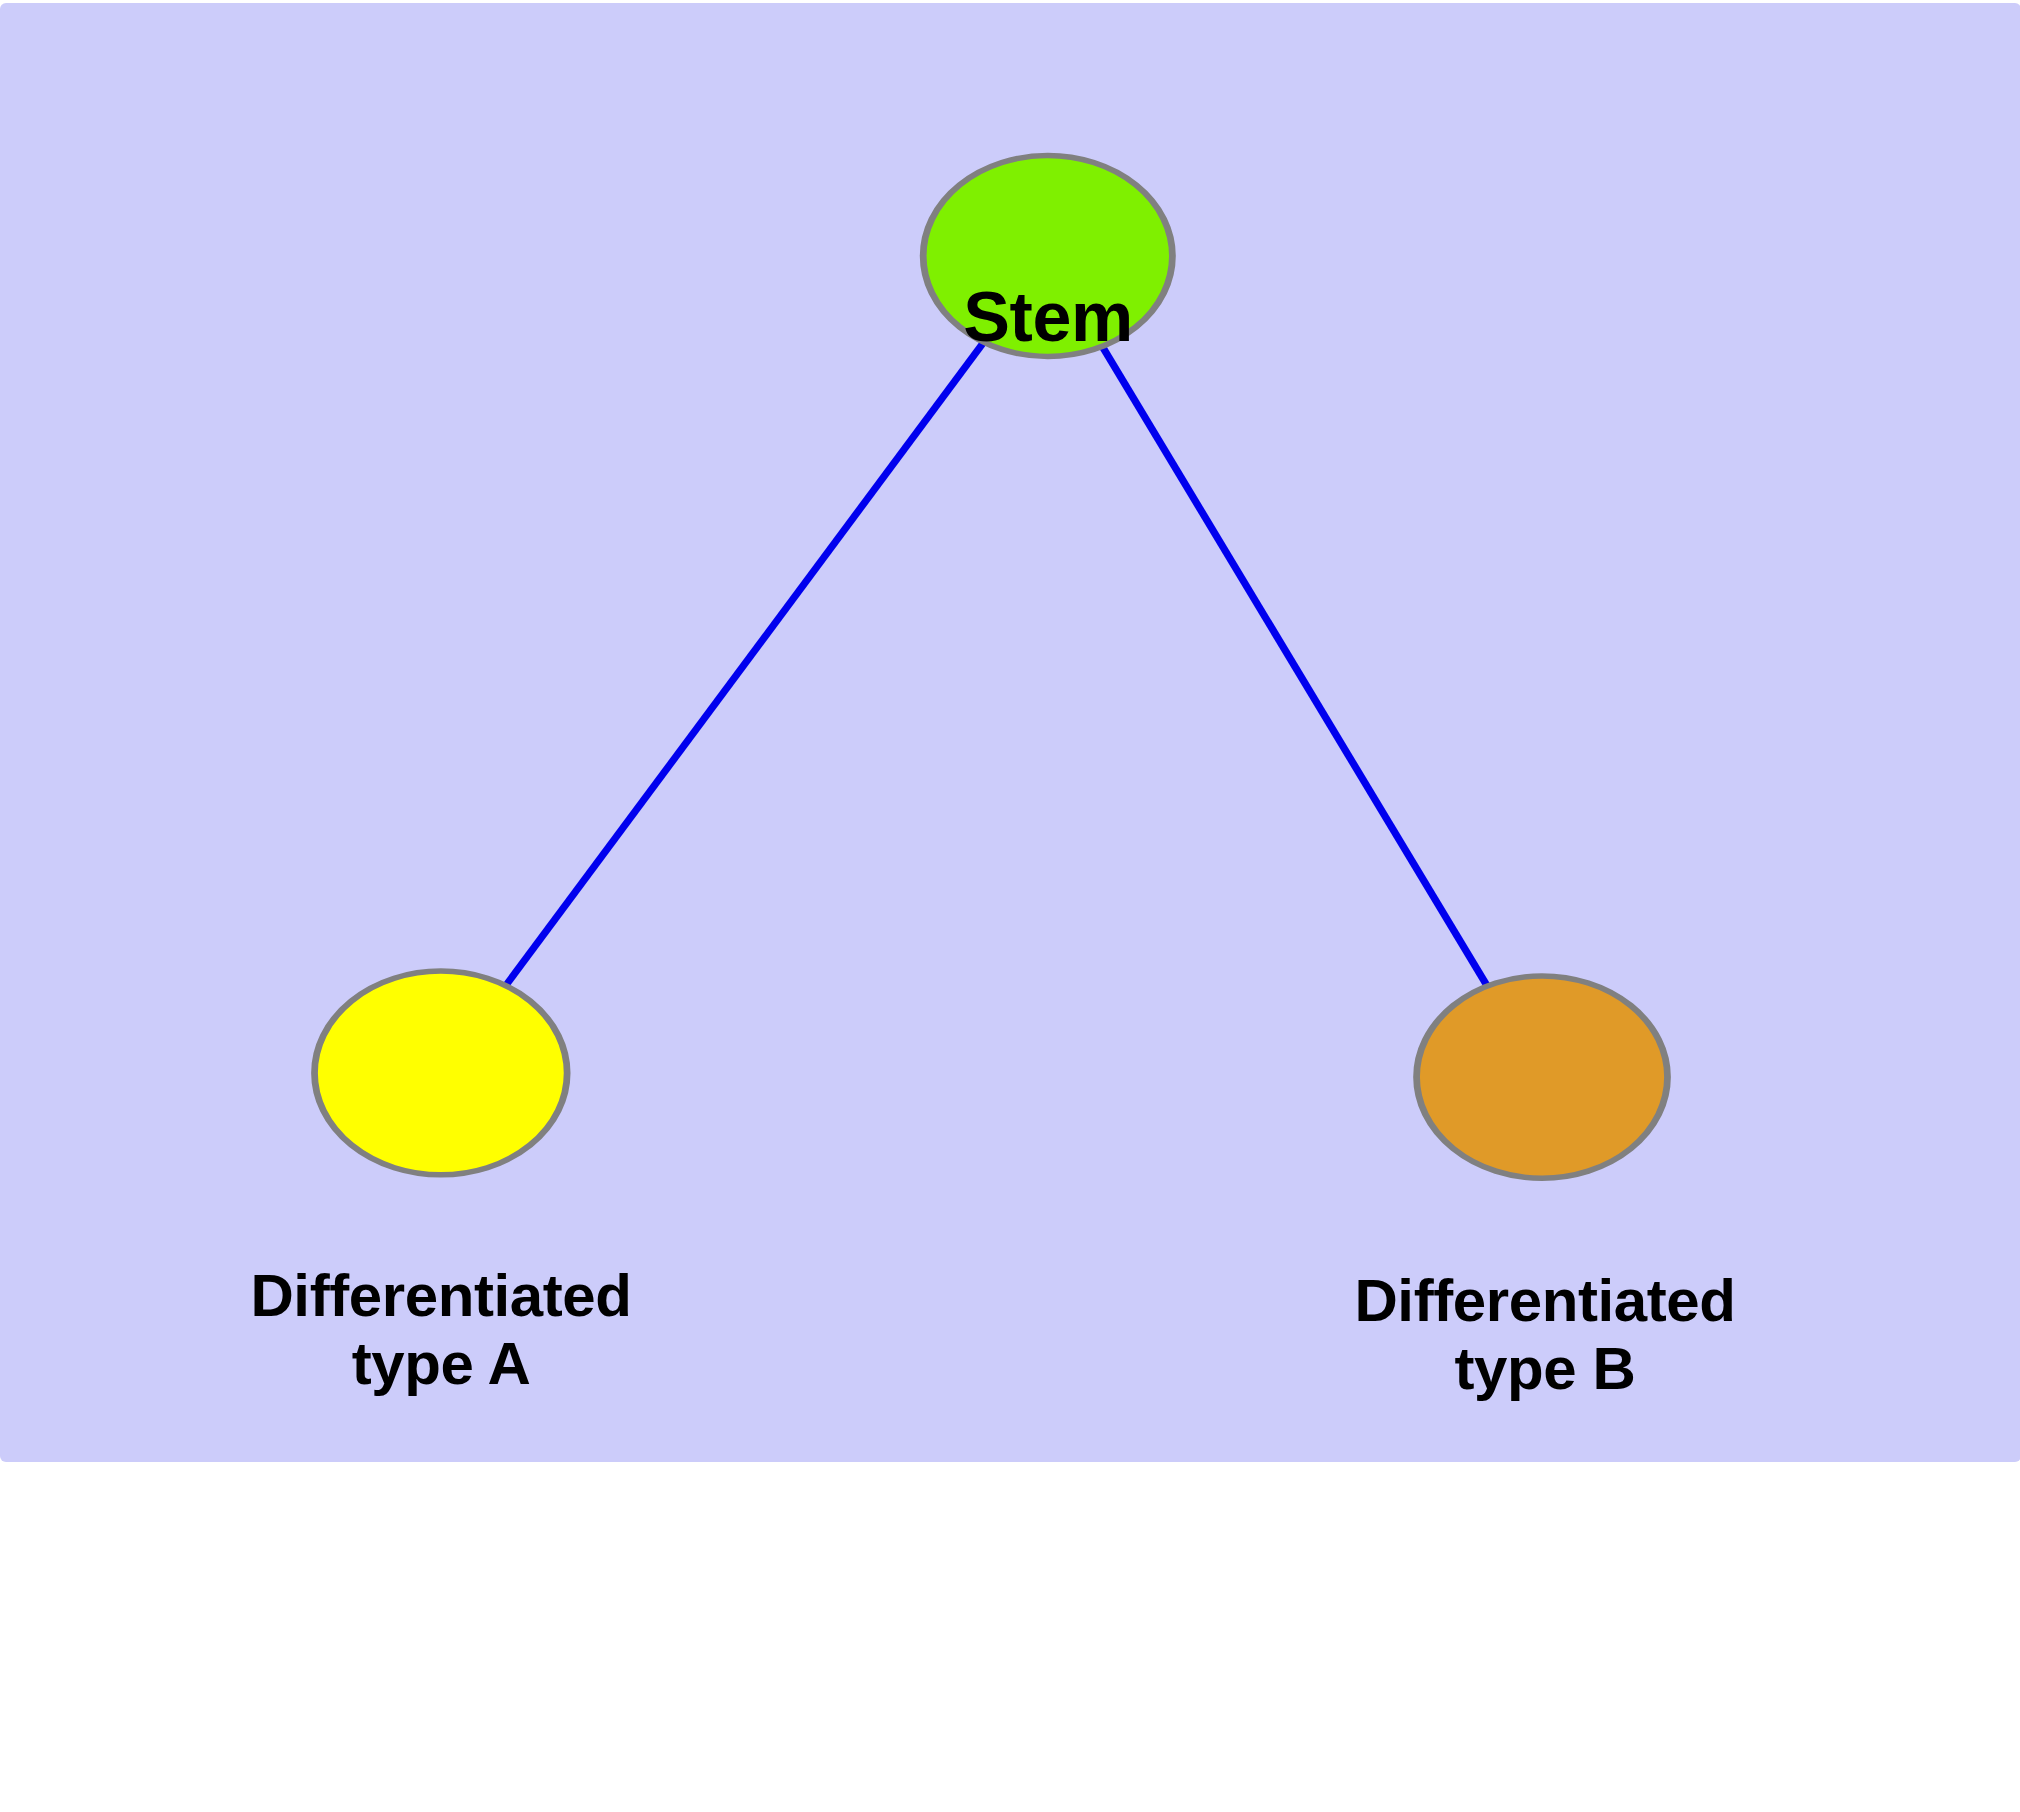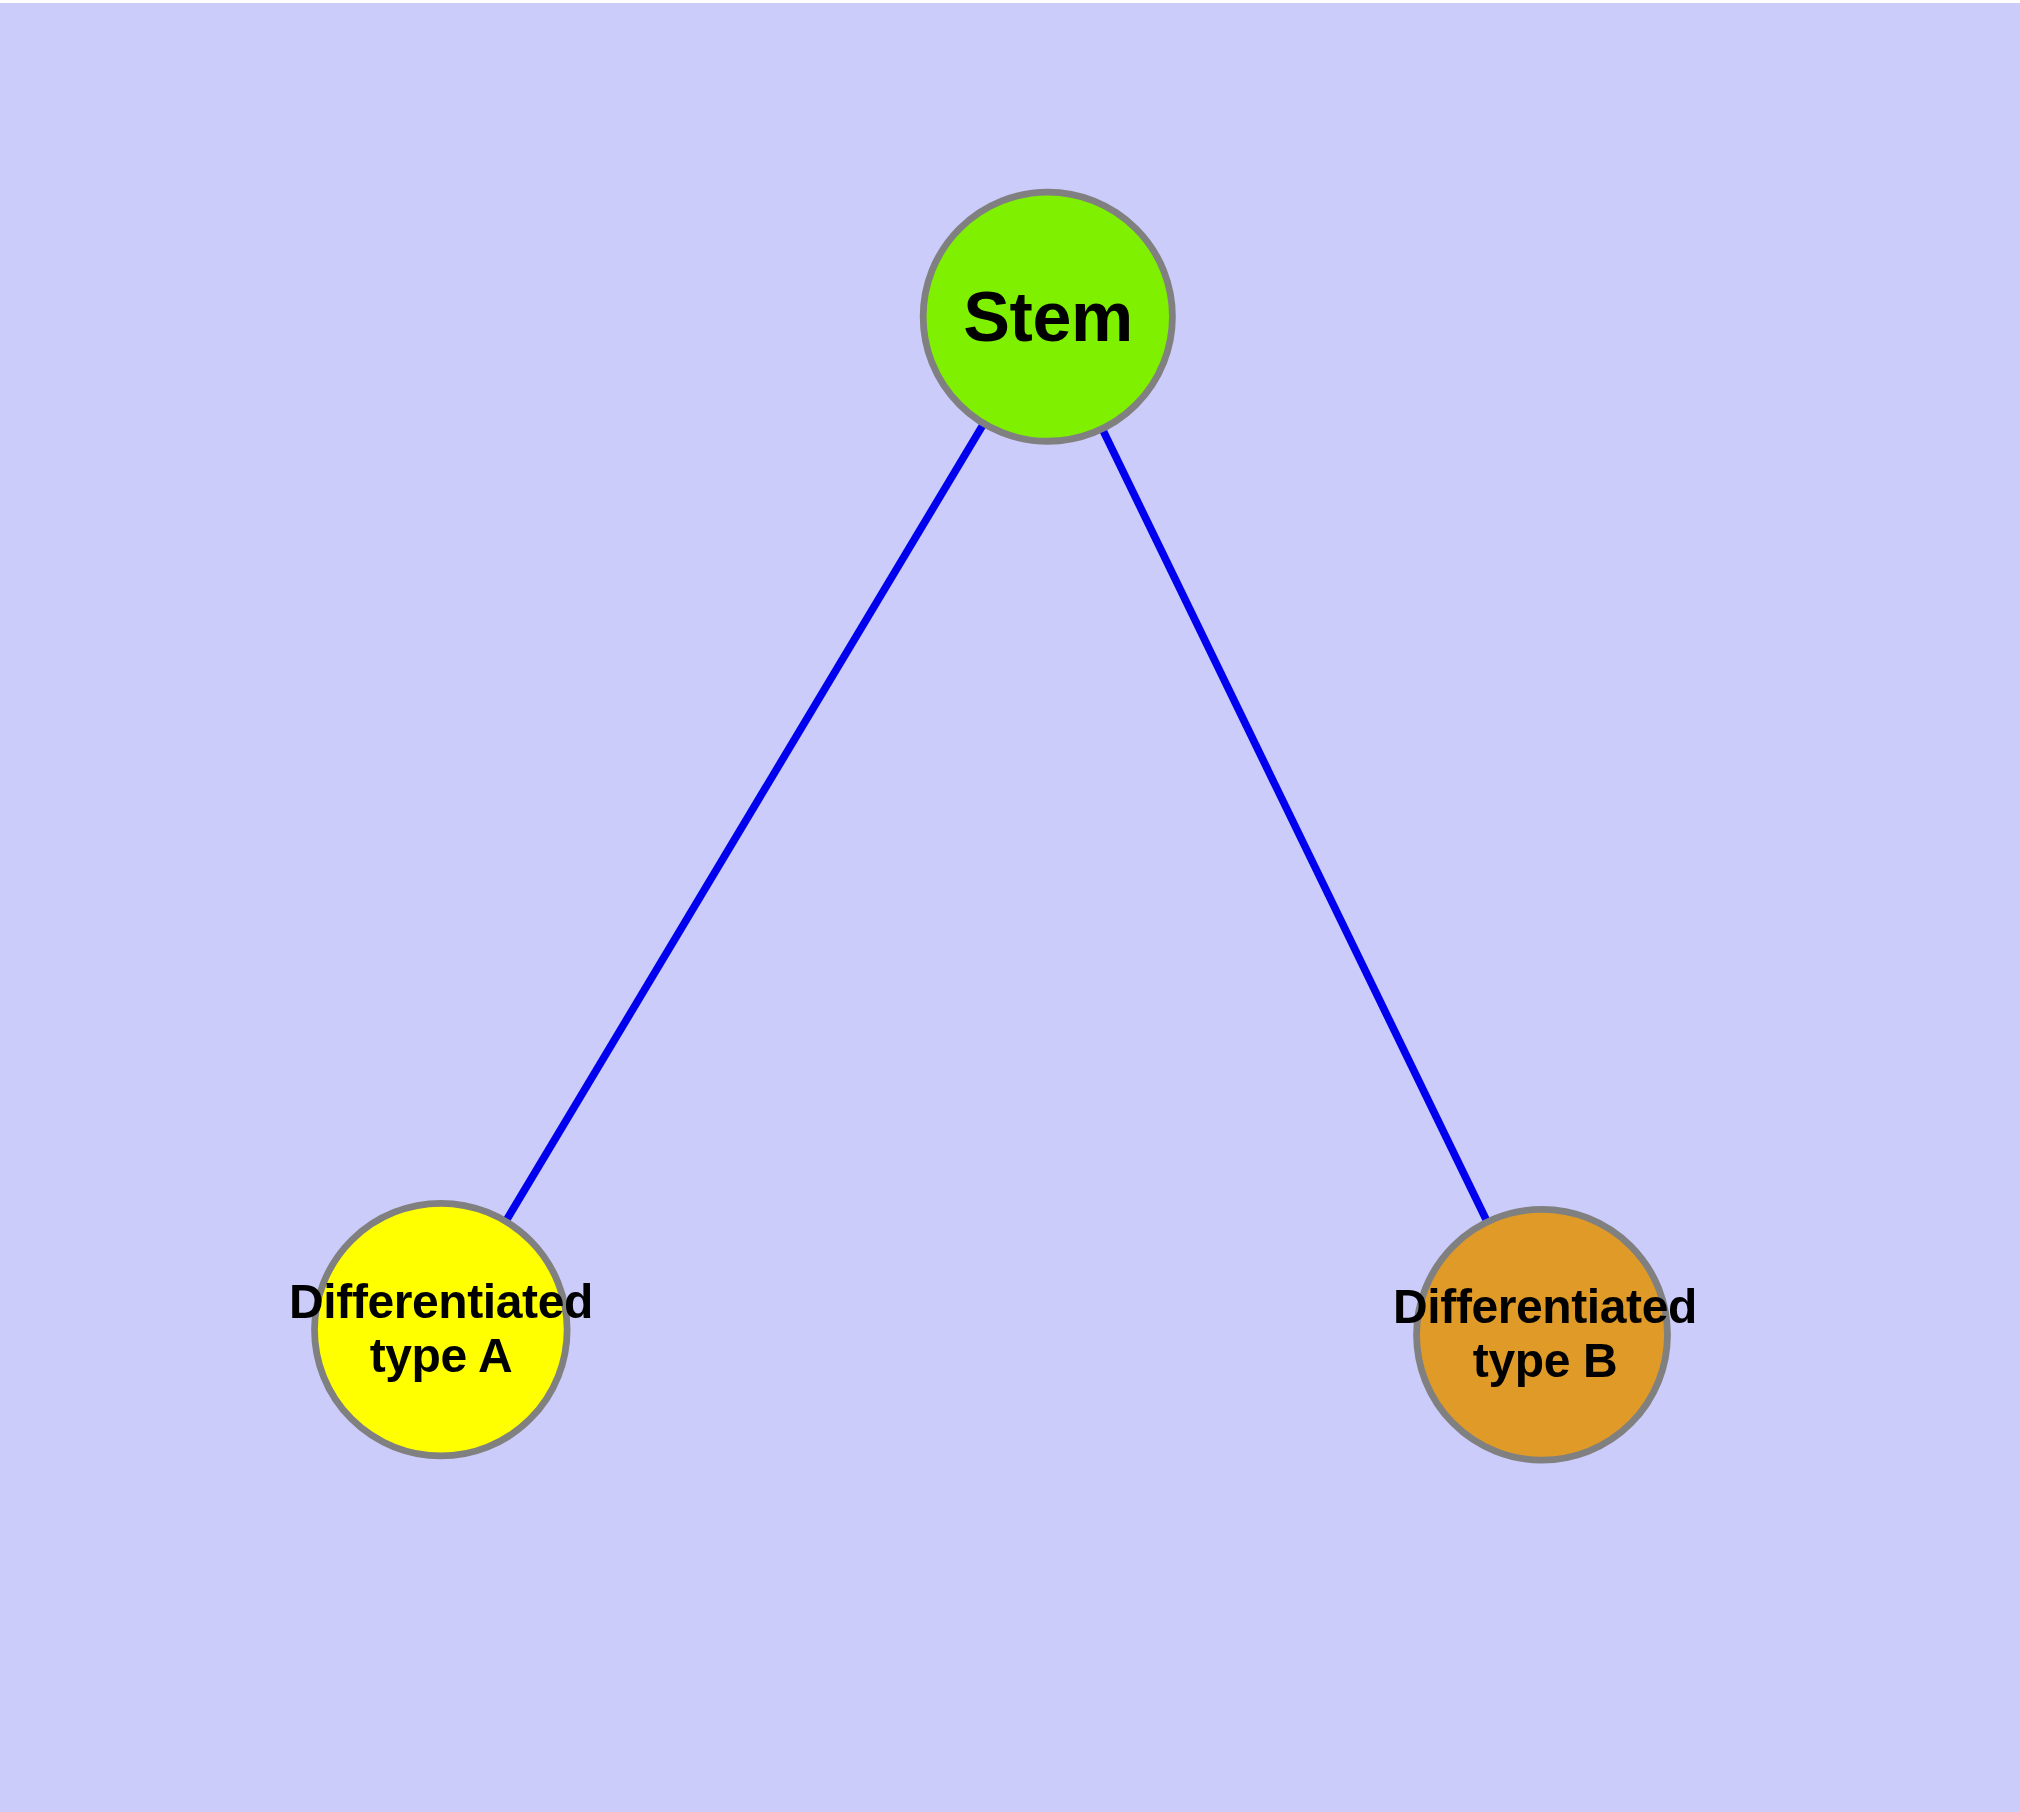--- a/index.html
+++ b/index.html
@@ -14,22 +14,23 @@
     height: 1812px;
     background: #ffffff;
     overflow: hidden;
     font-family: "Liberation Sans", sans-serif;
   }
   #plot-area {
     position: absolute;
     left: 0px;
     top: 3.4px;
     width: 2021px;
-    height: 1809px;
+    height: 1459px;
     background: #ccccfa;
+    border-radius: 6px;
   }
   #graph-svg {
     position: absolute;
     left: 0;
     top: 0;
     width: 100%;
     height: 100%;
     display: block;
   }
   .node-label {
@@ -41,21 +42,21 @@
     line-height: 1.12;
     white-space: pre;
     transform: translate(-50%, -50%);
     pointer-events: none;
     letter-spacing: -0.4px;
   }
   #label-stem {
     font-size: 70px;
   }
   #label-type-a, #label-type-b {
-    font-size: 48px;
+    font-size: 60px;
   }
 </style>
 </head>
 <body>
 
 <div id="canvas">
   <div id="plot-area">
 
     <svg id="graph-svg" viewBox="0 0 2384 2134" preserveAspectRatio="none">
 

